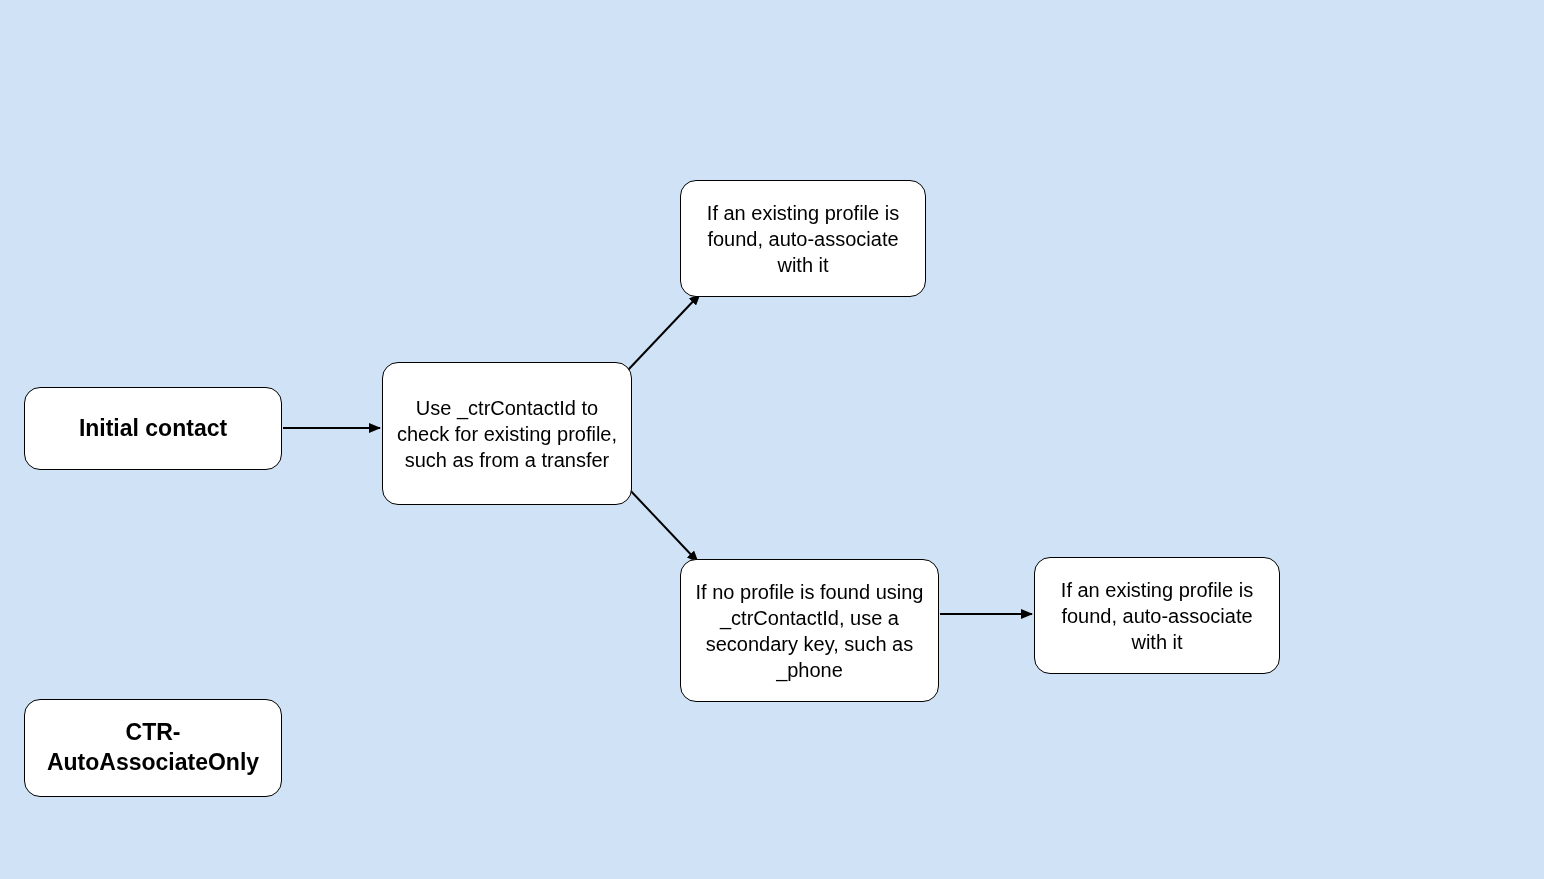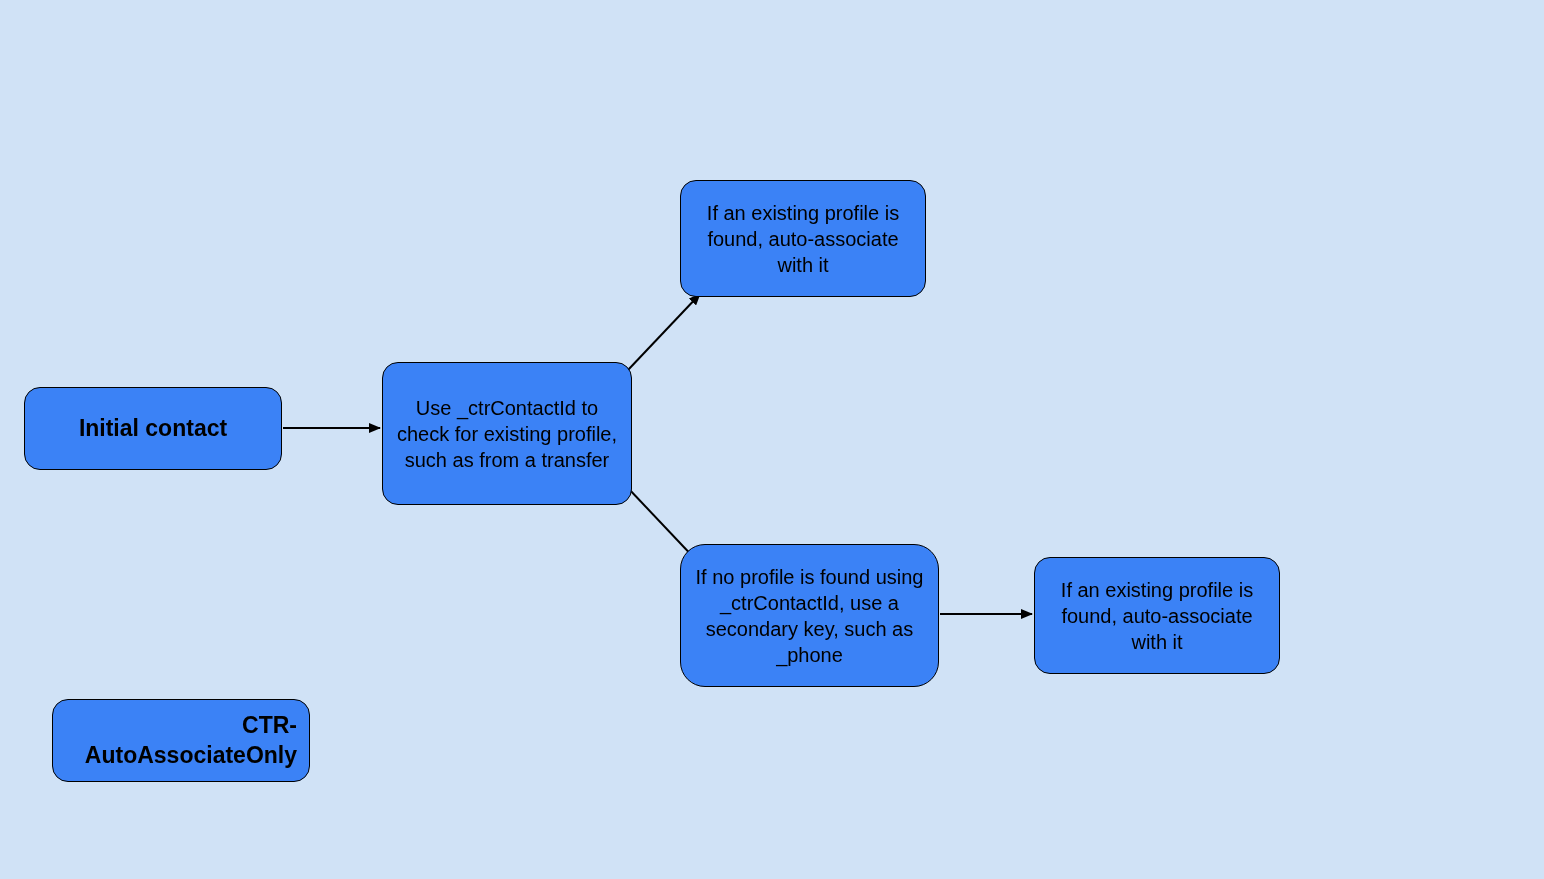--- a/index.html
+++ b/index.html
@@ -9,32 +9,32 @@
     height: 879px;
     background: #d0e2f6;
     font-family: "Helvetica Neue", Helvetica, Arial, sans-serif;
     font-size: 20px;
     color: #000;
     position: relative;
     overflow: hidden;
   }
   .node {
     position: absolute;
-    background: #3b82f6;
+    background: #ffffff;
     border: 1.5px solid #000;
     border-radius: 16px;
     display: flex;
     align-items: center;
     justify-content: center;
     text-align: center;
     padding: 11px 12px;
     box-sizing: border-box;
     line-height: 1.3;
   }
-  .bold { font-weight: 700; text-align: right; }
+  .bold { font-weight: 700; }
   svg.edges {
     position: absolute;
     left: 0; top: 0;
     width: 1544px;
     height: 879px;
     pointer-events: none;
   }
 </style>
 </head>
 <body>
@@ -60,23 +60,23 @@
 </div>
 
 <div class="node" style="left:382px; top:362px; width:250px; height:143px;">
   <span>Use _ctrContactId to check for existing profile, such as from a transfer</span>
 </div>
 
 <div class="node" style="left:680px; top:180px; width:246px; height:117px;">
   <span>If an existing profile is found, auto-associate with it</span>
 </div>
 
-<div class="node" style="left:680px; top:544px; width:259px; height:143px;border-radius:25px;">
+<div class="node" style="left:680px; top:559px; width:259px; height:143px;">
   <span>If no profile is found using _ctrContactId, use a secondary key, such as _phone</span>
 </div>
 
 <div class="node" style="left:1034px; top:557px; width:246px; height:117px;">
   <span>If an existing profile is found, auto-associate with it</span>
 </div>
 
-<div class="node bold" style="left:24px; top:699px; width:258px; height:83px; font-size:23px;margin-left:28px;">
+<div class="node bold" style="left:24px; top:699px; width:258px; height:98px; font-size:23px;">
   <span>CTR-AutoAssociateOnly</span>
 </div>
 
 </body></html>

